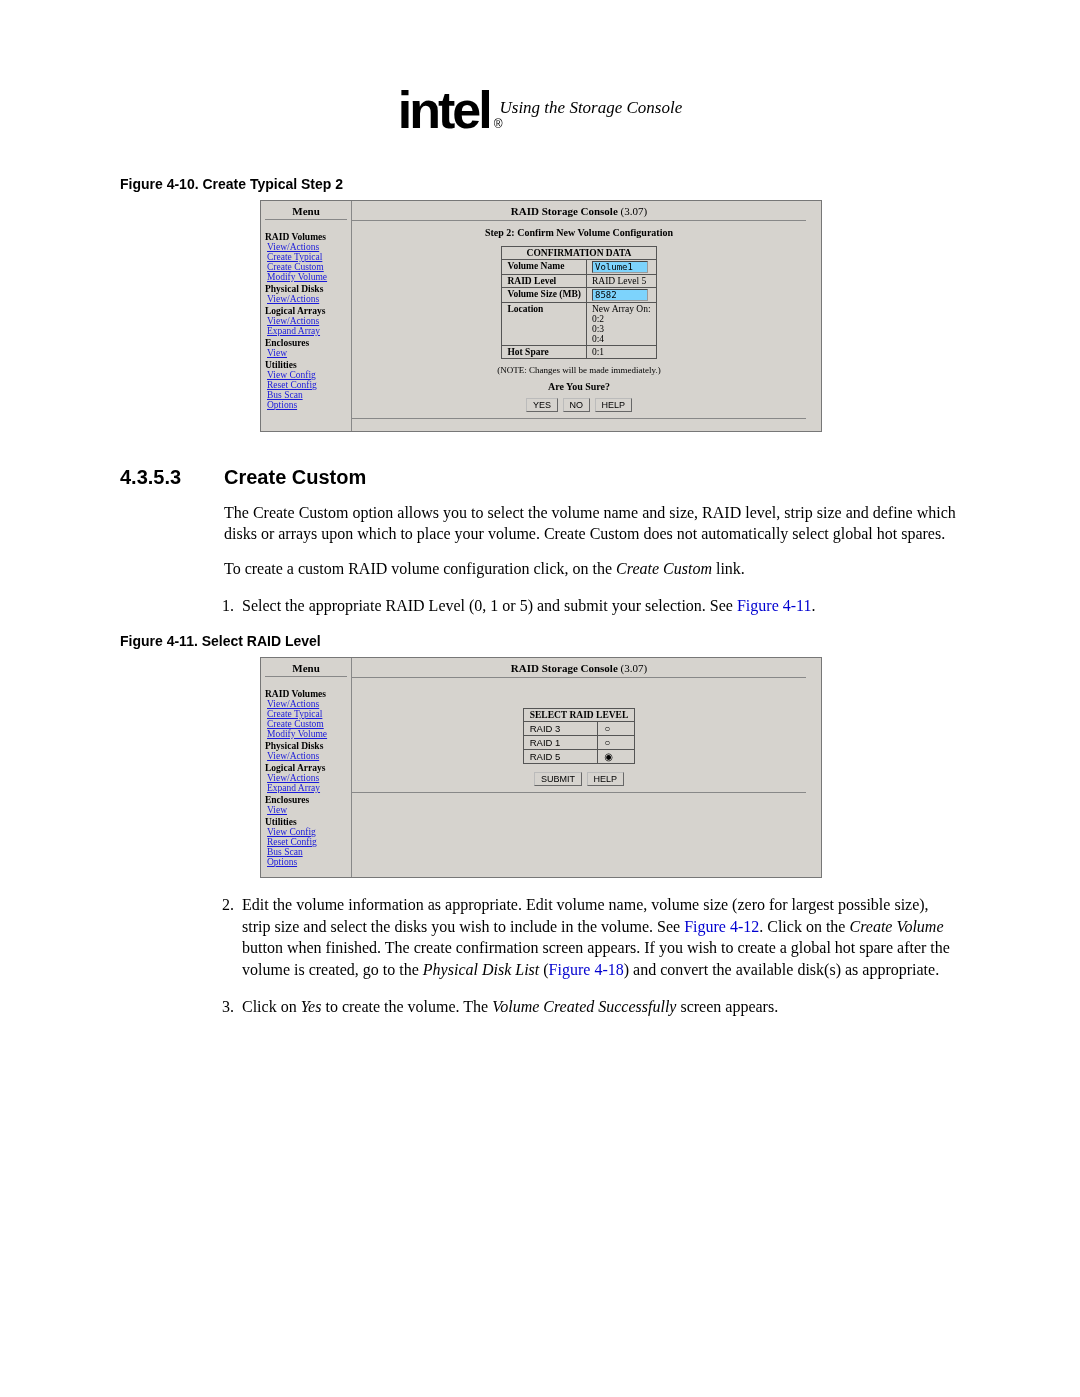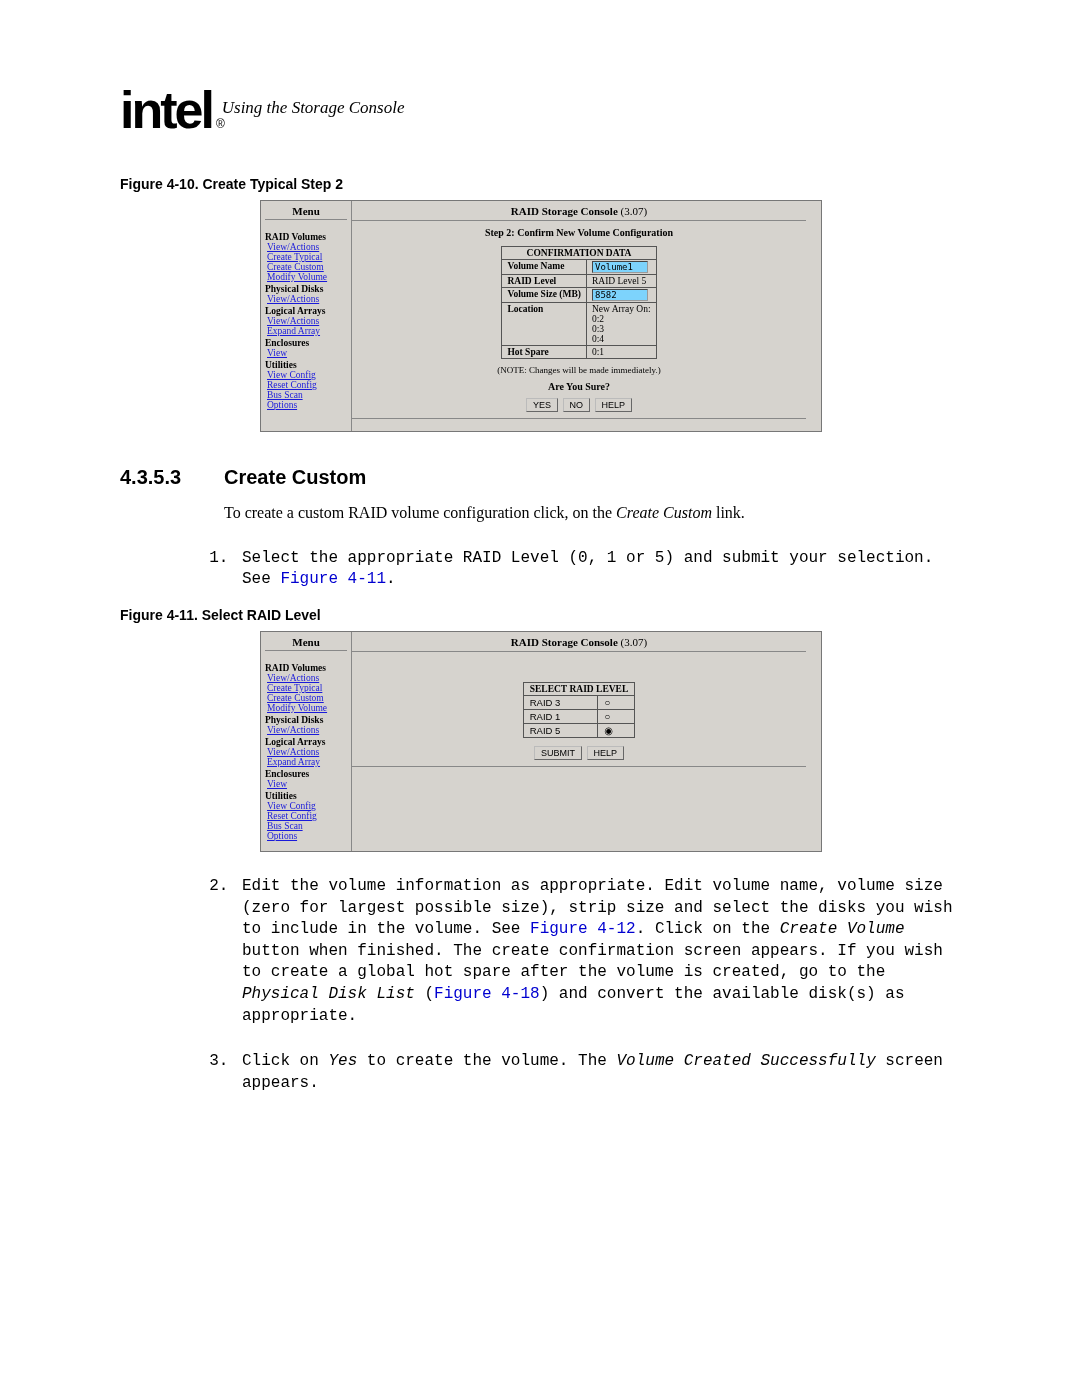--- a/index.html
+++ b/index.html
@@ -8,21 +8,21 @@
     font-family: "Times New Roman", Times, serif;
     color: #000;
     width: 1080px;
   }
   .page {
     padding: 80px 120px 60px 120px;
     box-sizing: border-box;
   }
   .header {
     display: flex;
-    justify-content: flex-start;
+    justify-content: center;
     align-items: flex-start;
     margin-bottom: 36px;
   }
   .logo {
     font-family: Arial, Helvetica, sans-serif;
     font-size: 52px;
     font-weight: 900;
     letter-spacing: -3px;
     position: relative;
   }
@@ -181,21 +181,21 @@
     line-height: 1.3;
     margin-top: 14px;
   }
   .body-text em { font-style: italic; }
   .ol {
     margin-left: 118px;
     font-size: 16px;
     line-height: 1.35;
     padding: 0;
   }
-  .ol li { margin-top: 24px; padding-left: 4px; font-family: Liberation Mono, monospace; }
+  .ol li { margin-top: 16px; padding-left: 4px; }
   a.doc-link { color: #0000d0; text-decoration: none; }
   .footer {
     display: flex;
     justify-content: space-between;
     font-style: italic;
     font-size: 14px;
     margin-top: 70px;
   }
   .footer .pg { font-style: italic; }
 </style>
@@ -277,20 +277,21 @@
       </div>
       <div class="ss-rule-bot"></div>
     </div>
   </div>
 
   <div style="margin-top:34px">
     <span class="section-num">4.3.5.3</span>
     <span class="section-title">Create Custom</span>
   </div>
 
+  <div class="body-text">The Create Custom option allows you to select the volume name and size, RAID level, strip size and define which disks or arrays upon which to place your volume. Create Custom does not automatically select global hot spares.</div>
 
   <div class="body-text">
     <span>To create a custom RAID volume configuration click, on the </span><em>Create Custom</em><span> link.</span>
   </div>
 
   <ol class="ol">
     <li>
       <span>Select the appropriate RAID Level (0, 1 or 5) and submit your selection. See </span><a class="doc-link">Figure 4-11</a><span>.</span>
     </li>
   </ol>

